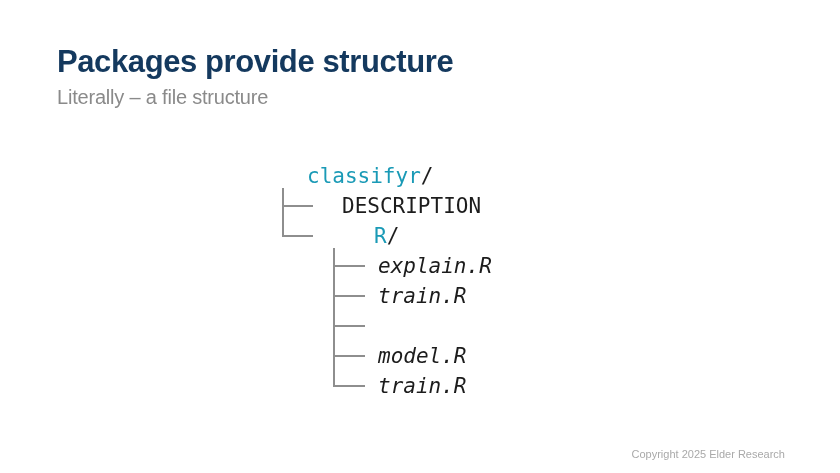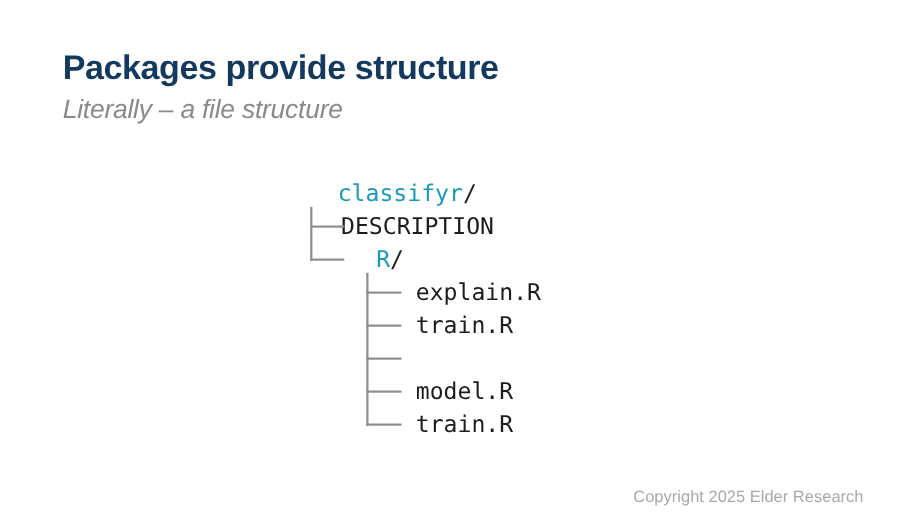--- a/index.html
+++ b/index.html
@@ -22,56 +22,55 @@
     font-size: 31px;
     font-weight: bold;
     color: #14395e;
     letter-spacing: -0.4px;
     white-space: pre;
   }
   .subtitle {
     position: absolute;
     left: 57px;
     top: 86px;
-    font-size: 24px;
+    font-size: 20px;
     font-weight: normal;
     color: #8a8a8a;
     letter-spacing: -0.2px;
     white-space: pre;
-    font-style: italic;
   }
   .tree {
     position: absolute;
     left: 0; top: 0;
     width: 100%; height: 100%;
     font-family: "DejaVu Sans Mono", monospace;
     font-size: 21px;
     color: #1c1c1c;
   }
   .trow {
     position: absolute;
     height: 30px;
     line-height: 30px;
     white-space: pre;
   }
   .lvl0 { left: 275px; }
-  .lvl1 { left: 310px; text-align: right; }
-  .lvl2 { left: 378px; }
+  .lvl1 { left: 342px; text-align: right; }
+  .lvl2 { left: 378px; font-style: italic; }
   .dirname { color: #1a9ab6; margin-left: 32px; }
   .tline {
     position: absolute;
     background: #8e8e8e;
   }
   .vline { width: 2px; }
   .hline { height: 2px; }
   .footer {
     position: absolute;
     right: 55px;
     bottom: 13px;
-    font-size: 15px;
+    font-size: 11px;
     color: #a9a9a9;
     white-space: pre;
   }
 </style>
 </head>
 <body>
 
 <div class="slide">
 
   <div class="title">Packages provide structure</div>

